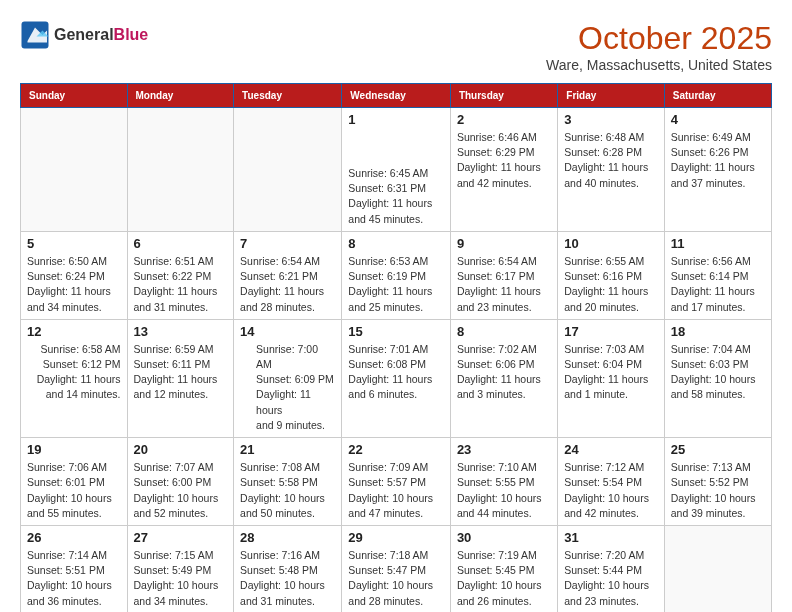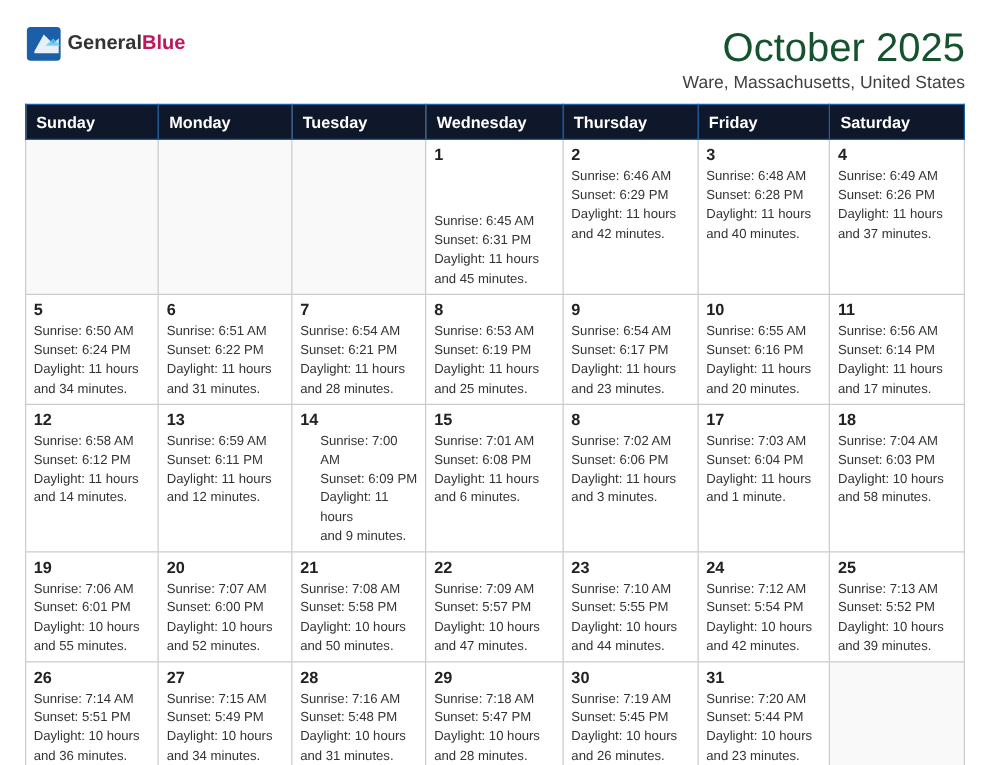--- a/index.html
+++ b/index.html
@@ -39,37 +39,37 @@
       width: 30px;
       height: 30px;
       margin-right: 4px;
     }
     .title-block {
       text-align: right;
     }
     .month-title {
       font-size: 32px;
       font-weight: normal;
-      color: #14532d;
+      color: #c2410c;
     }
     .subtitle {
       font-size: 14px;
       color: #404040;
     }
     .calendar {
       width: 100%;
       border-collapse: collapse;
       border: 1px solid #ccc;
     }
     .calendar th {
-      background-color: #0f172a;
+      background-color: #b91c1c;
       color: white;
       text-align: left;
       padding: 6px 8px;
-      font-size: 13px;
+      font-size: 10px;
       border: 1px solid #1a5fa8;
     }
     .calendar td {
       border: 1px solid #ccc;
       vertical-align: top;
       padding: 4px 6px;
       width: 113px;
       min-height: 80px;
       font-size: 11px;
       color: #333;
@@ -204,21 +204,21 @@
           <div class="day-number">11</div>
           <div class="day-info" style="white-space: pre-line;">Sunrise: 6:56 AM
 Sunset: 6:14 PM
 Daylight: 11 hours
 and 17 minutes.</div>
         </td>
       </tr>
       <tr>
         <td>
           <div class="day-number">12</div>
-          <div class="day-info" style="white-space: pre-line;">Sunrise: 6:58 AM
+          <div class="day-info" style="white-space: pre-line; text-align: right;">Sunrise: 6:58 AM
 Sunset: 6:12 PM
 Daylight: 11 hours
 and 14 minutes.</div>
         </td>
         <td>
           <div class="day-number">13</div>
           <div class="day-info" style="white-space: pre-line;">Sunrise: 6:59 AM
 Sunset: 6:11 PM
 Daylight: 11 hours
 and 12 minutes.</div>

